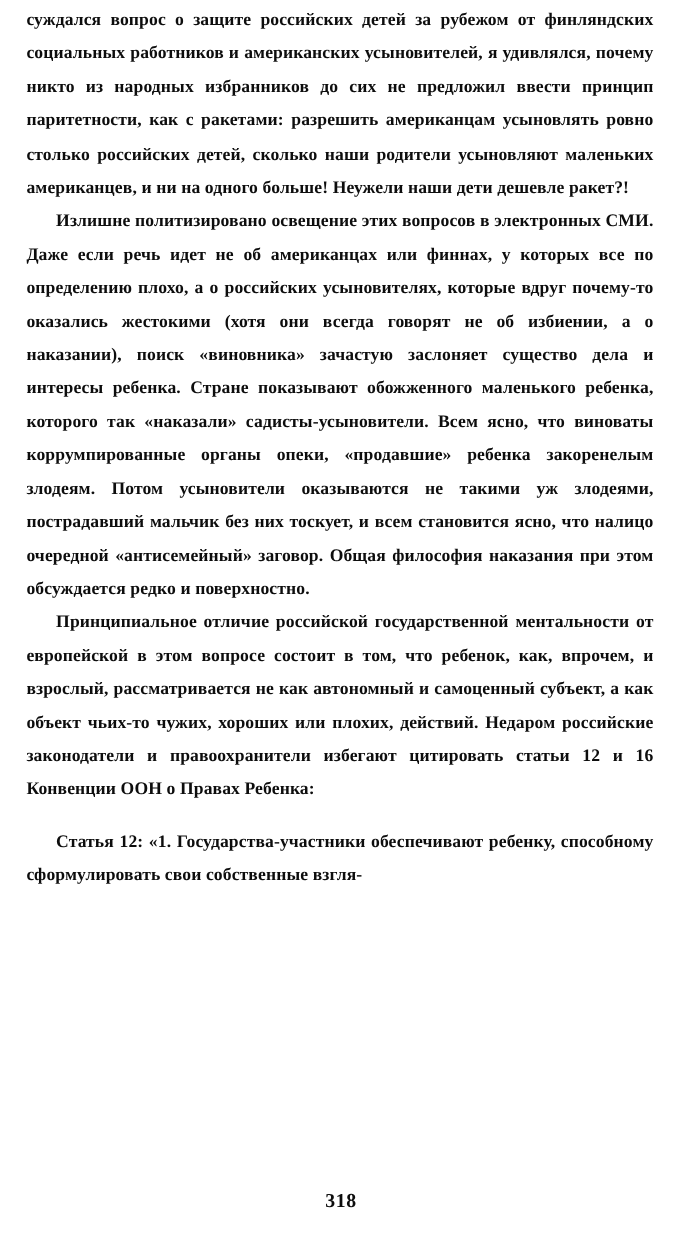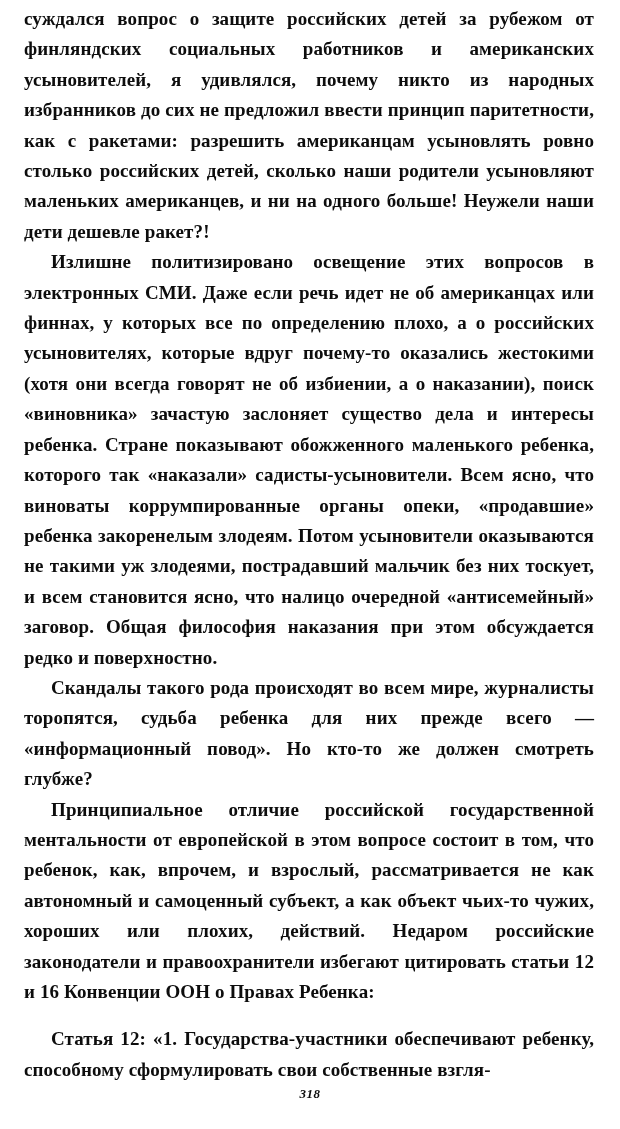--- a/index.html
+++ b/index.html
@@ -17,21 +17,21 @@
   }
   .page {
     width: 620px;
     height: 1129px;
     box-sizing: border-box;
     padding: 4px 26px 0 24px;
     position: relative;
   }
   .body-text p {
     margin: 0;
-    font-size: 19px;
+    font-size: 16px;
     line-height: 30.4px;
     text-align: justify;
     text-justify: inter-word;
     letter-spacing: 0.1px;
     font-weight: 600;
     -webkit-font-smoothing: antialiased;
   }
   .body-text p.indent {
     text-indent: 27px;
     font-family: Liberation Serif, serif;
@@ -41,32 +41,30 @@
   }
   .gap {
     height: 17px;
   }
   .folio {
     position: absolute;
     left: 0;
     right: 0;
     bottom: 27px;
     text-align: center;
-    font-size: 13px;
+    font-size: 18px;
     font-weight: 600;
     letter-spacing: 0.5px;
-    font-style: italic;
   }
 </style>
 </head>
 <body>
 
 <div class="page">
   <div class="body-text">
     <p class="cont">суждался вопрос о защите российских детей за рубежом от финляндских социальных работников и американских усыновителей, я удивлялся, почему никто из народных избранников до сих не предложил ввести принцип паритетности, как с ракетами: разрешить американцам усыновлять ровно столько российских детей, сколько наши родители усыновляют маленьких американцев, и ни на одного больше! Неужели наши дети дешевле ракет?!</p>
     <p class="indent">Излишне политизировано освещение этих вопросов в электронных СМИ. Даже если речь идет не об американцах или финнах, у которых все по определению плохо, а о российских усыновителях, которые вдруг почему-то оказались жестокими (хотя они всегда говорят не об избиении, а о наказании), поиск «виновника» зачастую заслоняет существо дела и интересы ребенка. Стране показывают обожженного маленького ребенка, которого так «наказали» садисты-усыновители. Всем ясно, что виноваты коррумпированные органы опеки, «продавшие» ребенка закоренелым злодеям. Потом усыновители оказываются не такими уж злодеями, пострадавший мальчик без них тоскует, и всем становится ясно, что налицо очередной «антисемейный» заговор. Общая философия наказания при этом обсуждается редко и поверхностно.</p>
-    <p class="indent">Скандалы такого рода происходят во всем мире, журналисты торопятся, судьба ребенка для них прежде всего — «информационный повод». Но кто-то же должен смотреть глубже?</p>
     <p class="indent">Принципиальное отличие российской государственной ментальности от европейской в этом вопросе состоит в том, что ребенок, как, впрочем, и взрослый, рассматривается не как автономный и самоценный субъект, а как объект чьих-то чужих, хороших или плохих, действий. Недаром российские законодатели и правоохранители избегают цитировать статьи 12 и 16 Конвенции ООН о Правах Ребенка:</p>
     <div class="gap"></div>
     <p class="indent">Статья 12: «1. Государства-участники обеспечивают ребенку, способному сформулировать свои собственные взгля-</p>
   </div>
   <div class="folio">318</div>
 </div>
 
 </body></html>

